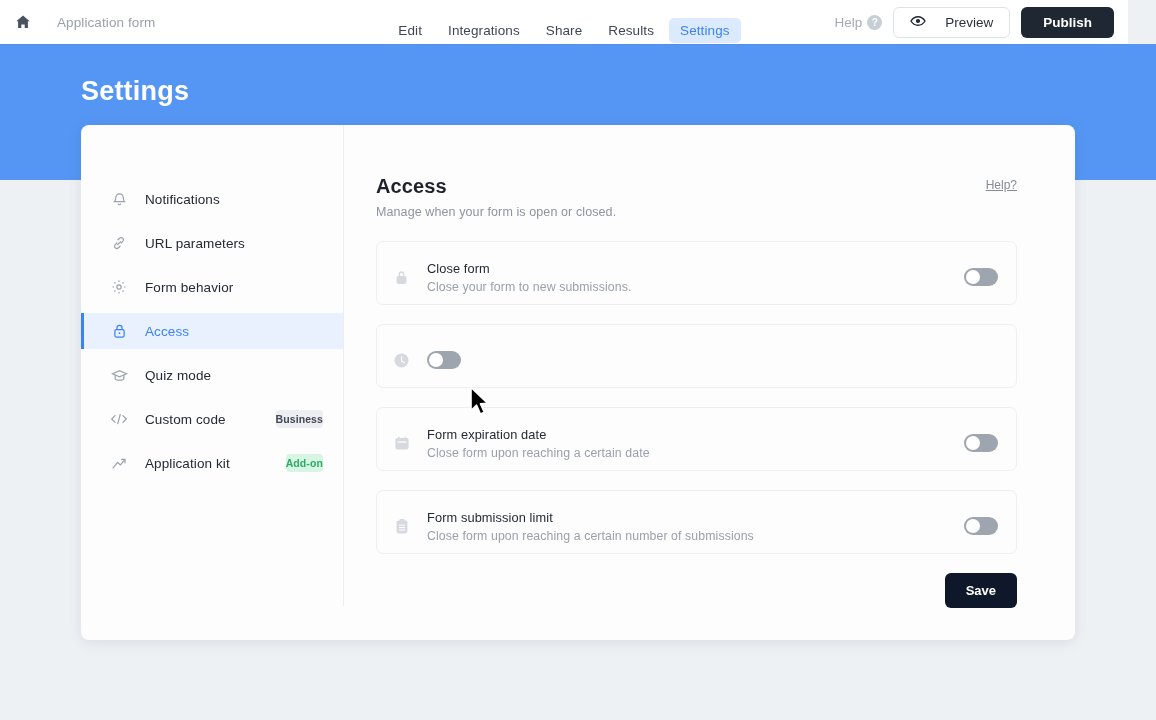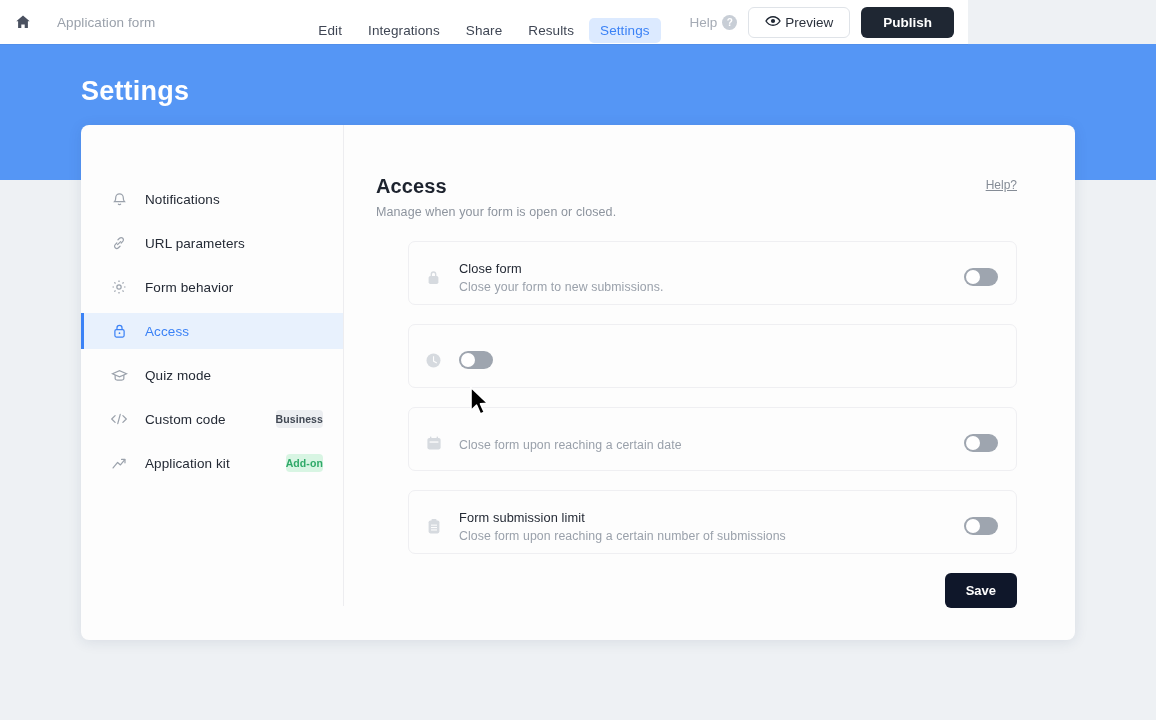--- a/index.html
+++ b/index.html
@@ -6,21 +6,21 @@
   html, body {
     width: 1156px; height: 720px;
     font-family: "Liberation Sans", sans-serif;
     background: #eef1f4;
     overflow: hidden;
   }
   .page { position: relative; width: 1156px; height: 720px; }
 
   
   .topbar {
-    position: absolute; top: 0; left: 0; width: 968px; height: 44px;
+    position: absolute; top: 0; left: 0; width: 1128px; height: 44px;
     background: #ffffff;
     display: flex; align-items: center;
     box-shadow: 0 1px 0 rgba(0,0,0,0.045);
     z-index: 5;
   }
   .home-icon { margin-left: 13px; width: 20px; height: 20px; display: flex; align-items: center; justify-content: center; color: #4a5160; }
   .doc-title {
     margin-left: 24px; font-size: 13.5px; color: #9aa1ab; letter-spacing: .1px;
   }
   .center-tabs {
@@ -34,21 +34,21 @@
   .tab.active { color: #3b82f6; background: #dceaff; }
   .right-actions {
     margin-left: auto; display: flex; align-items: center; gap: 11px; margin-right: 14px;
   }
   .help-wrap { display: flex; align-items: center; gap: 5px; font-size: 13.5px; color: #a5abb5; }
   .help-badge {
     width: 15px; height: 15px; border-radius: 50%; background: #c8ced6; color: #fff;
     font-size: 10px; display: flex; align-items: center; justify-content: center; font-weight: bold;
   }
   .btn-preview {
-    display: flex; align-items: center; gap: 4px;
+    display: flex; align-items: center; gap: 19px;
     border: 1px solid #dfe3e8; background: #fff; border-radius: 6px;
     padding: 7px 16px; font-size: 13.5px; color: #2b313c; font-weight: 500;
   }
   .btn-publish {
     background: #1f2733; color: #fff; border-radius: 6px;
     padding: 8px 22px; font-size: 13.5px; font-weight: 600;
   }
 
   
   .banner {
@@ -96,21 +96,21 @@
   .h-title { font-size: 20px; font-weight: bold; color: #1d232e; letter-spacing: .1px; }
   .h-sub { font-size: 12.5px; color: #8d949e; margin-top: 7px; letter-spacing: .1px; }
   .help-link {
     margin-left: auto; font-size: 12px; color: #858c96;
     text-decoration: underline; margin-top: 3px;
   }
   .rows { margin-top: 22px; }
   .srow {
     display: flex; align-items: center; height: 64px;
     border: 1px solid #efeff2; border-radius: 7px;
-    background: #fdfdfd; padding: 8px 18px 0 16px; margin-bottom: 19px; margin-left: 32px;
+    background: #fdfdfd; padding: 8px 18px 0 16px; margin-bottom: 19px;
   }
   .srow .ricon { width: 17px; height: 19px; color: #d6dadf; margin-right: 17px; flex: none;
     display: flex; align-items: center; justify-content: center; }
   .rtexts { flex: 1; }
   .rtitle { font-size: 12.8px; color: #242a35; font-weight: 500; letter-spacing: .1px; }
   .rdesc { font-size: 12.3px; color: #9aa1ab; margin-top: 4px; letter-spacing: .1px; }
   .toggle {
     width: 34px; height: 18px; border-radius: 9px; background: #9ea5af;
     position: relative; flex: none;
   }
@@ -289,20 +289,21 @@
         <div class="srow">
           <span class="ricon">
             <svg width="16" height="16" viewBox="0 0 16 16" fill="currentColor">
               <rect x="1.4" y="3" width="13.2" height="11.4" rx="1.8"></rect>
               <rect x="3.6" y="6.4" width="8.8" height="1.3" fill="#fdfdfd"></rect>
               <rect x="4" y="1.4" width="1.4" height="3" rx=".6"></rect>
               <rect x="10.6" y="1.4" width="1.4" height="3" rx=".6"></rect>
             </svg>
           </span>
           <div class="rtexts">
+            <div class="rtitle">Form expiration date</div>
             <div class="rdesc">Close form upon reaching a certain date</div>
           </div>
           <div class="toggle">
               <div class="knob"></div>
             </div>
         </div>
 
         <div class="srow">
           <span class="ricon">
             <svg width="14" height="17" viewBox="0 0 14 17" fill="currentColor">

